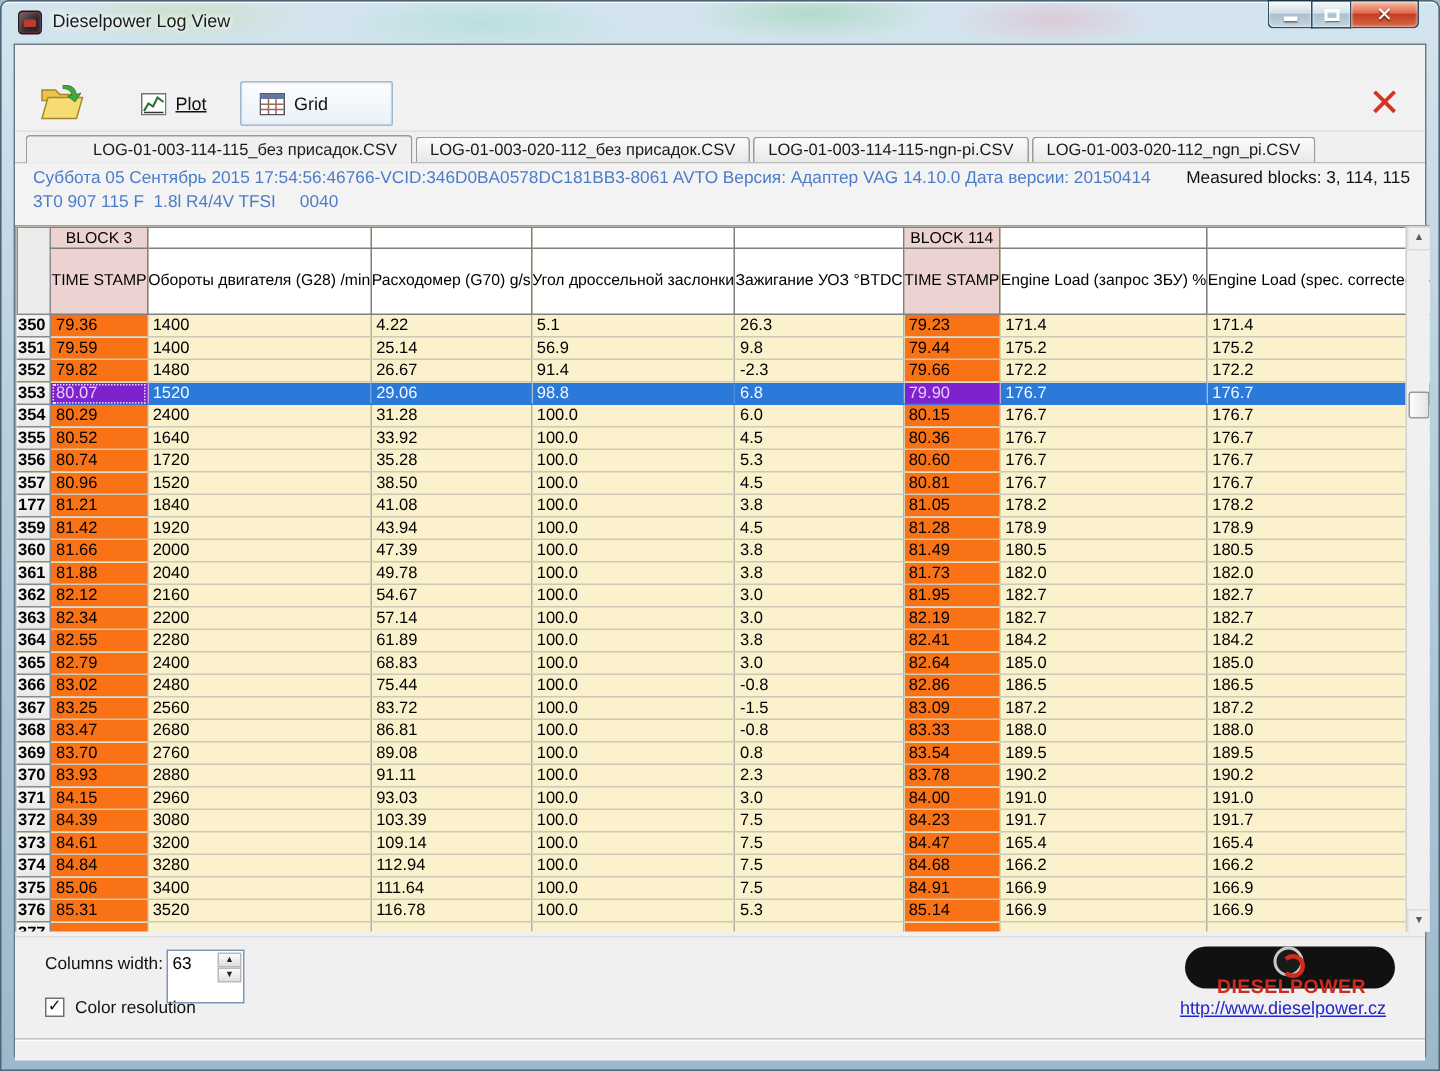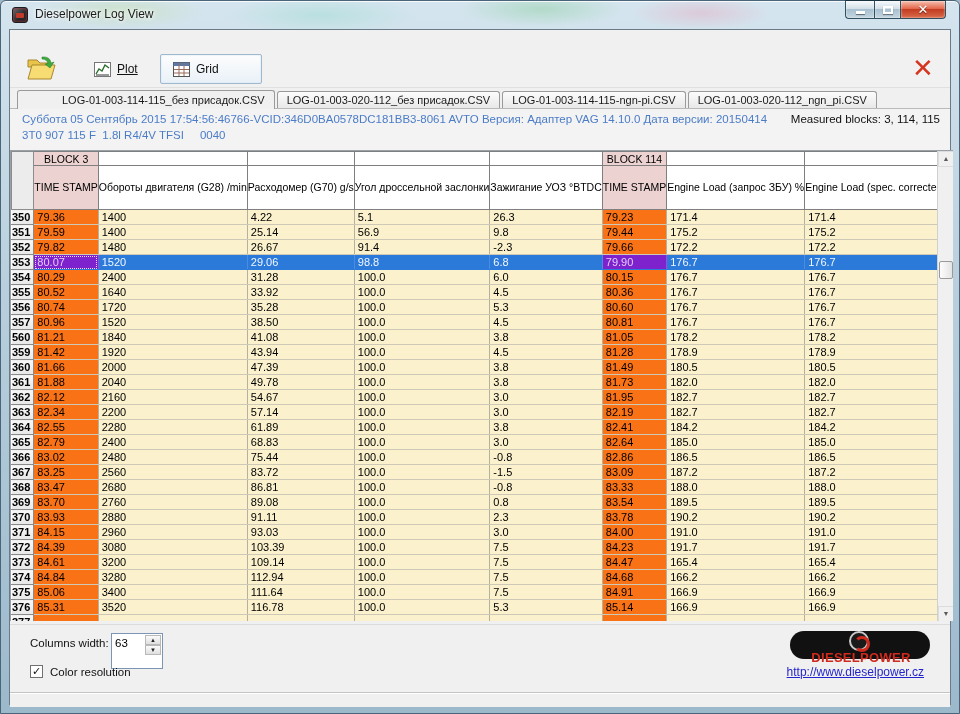--- a/index.html
+++ b/index.html
@@ -329,21 +329,21 @@
               <td class="cell ts">80.96</td>
               <td class="cell">1520</td>
               <td class="cell">38.50</td>
               <td class="cell">100.0</td>
               <td class="cell">4.5</td>
               <td class="cell ts">80.81</td>
               <td class="cell">176.7</td>
               <td class="cell">176.7</td>
             </tr>
             <tr>
-              <th class="rownum">560</th>
+              <th class="rownum">177</th>
               <td class="cell ts">81.21</td>
               <td class="cell">1840</td>
               <td class="cell">41.08</td>
               <td class="cell">100.0</td>
               <td class="cell">3.8</td>
               <td class="cell ts">81.05</td>
               <td class="cell">178.2</td>
               <td class="cell">178.2</td>
             </tr>
             <tr>

